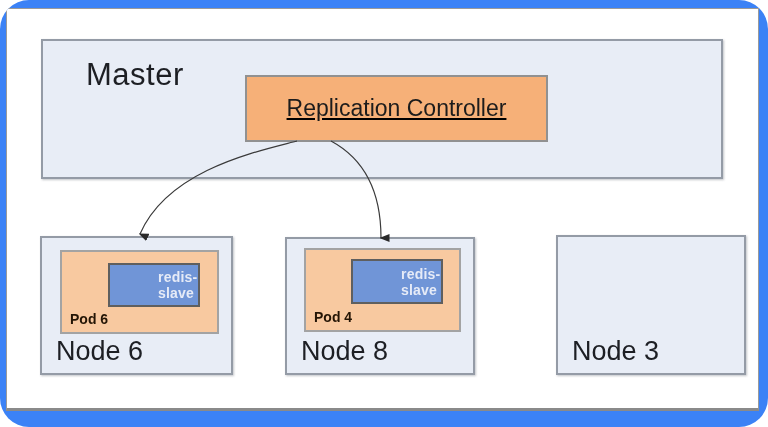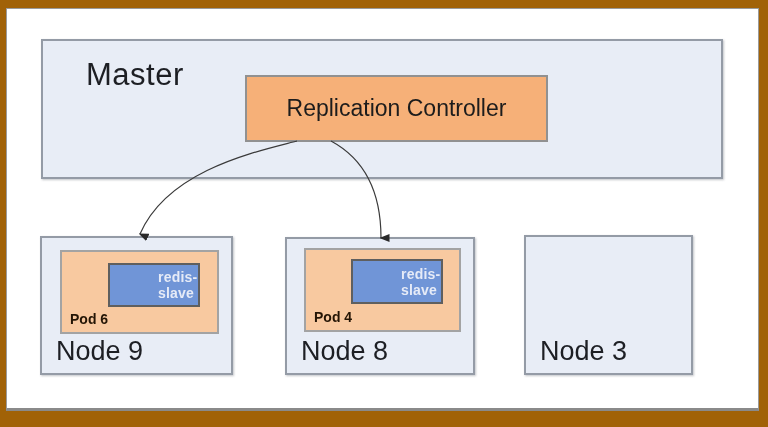--- a/index.html
+++ b/index.html
@@ -5,22 +5,23 @@
   html, body {
     margin: 0;
     padding: 0;
     background: #ffffff;
     font-family: "Liberation Sans", sans-serif;
   }
   #stage {
     position: relative;
     width: 768px;
     height: 427px;
-    background: #a16207;
+    background: #3b82f6;
     overflow: hidden;
+    border-radius: 29px;
   }
   .frame {
     position: absolute;
     left: 6px; top: 8px;
     width: 753px; height: 403px;
     border: 1px solid #9a9a9a;
     border-bottom: 3px solid #8a8a8a;
     background: #ffffff;
     box-sizing: border-box;
   }
@@ -45,29 +46,30 @@
     letter-spacing: 0.5px;
   }
   .controller-box {
     left: 202px; top: 34px;  
     width: 303px; height: 67px;
     background: #f6b078;
     border: 2px solid #919191;
     display: flex;
     align-items: center;
     justify-content: center;
+    text-decoration: underline;
   }
   .controller-label {
     font-size: 23px;
     color: #1c1c1c;
   }
   .node-box { }
   .node-1 { left: 40px;  top: 236px; width: 193px; height: 139px; }
   .node-2 { left: 285px; top: 237px; width: 190px; height: 138px; }
-  .node-3 { left: 524px; top: 235px; width: 169px; height: 140px; text-align: center; }
+  .node-3 { left: 556px; top: 235px; width: 190px; height: 140px; text-align: center; }
   .node-label {
     position: absolute;
     left: 14px; bottom: 6px;
     font-size: 27px;
     color: #1d1f24;
   }
   .pod-box {
     background: #f8c9a0;
     border: 2px solid #a3a3a3;
   }
@@ -117,21 +119,21 @@
     </div>
   </div>
 
   <div class="box cluster-box node-box node-1">
     <div class="box pod-box pod-1">
       <div class="box container-box container-1">
         <span class="container-label">redis-slave</span>
       </div>
       <span class="pod-label">Pod 6</span>
     </div>
-    <span class="node-label">Node 9</span>
+    <span class="node-label">Node 6</span>
   </div>
 
   <div class="box cluster-box node-box node-2">
     <div class="box pod-box pod-2">
       <div class="box container-box container-2">
         <span class="container-label">redis-slave</span>
       </div>
       <span class="pod-label">Pod 4</span>
     </div>
     <span class="node-label">Node 8</span>

